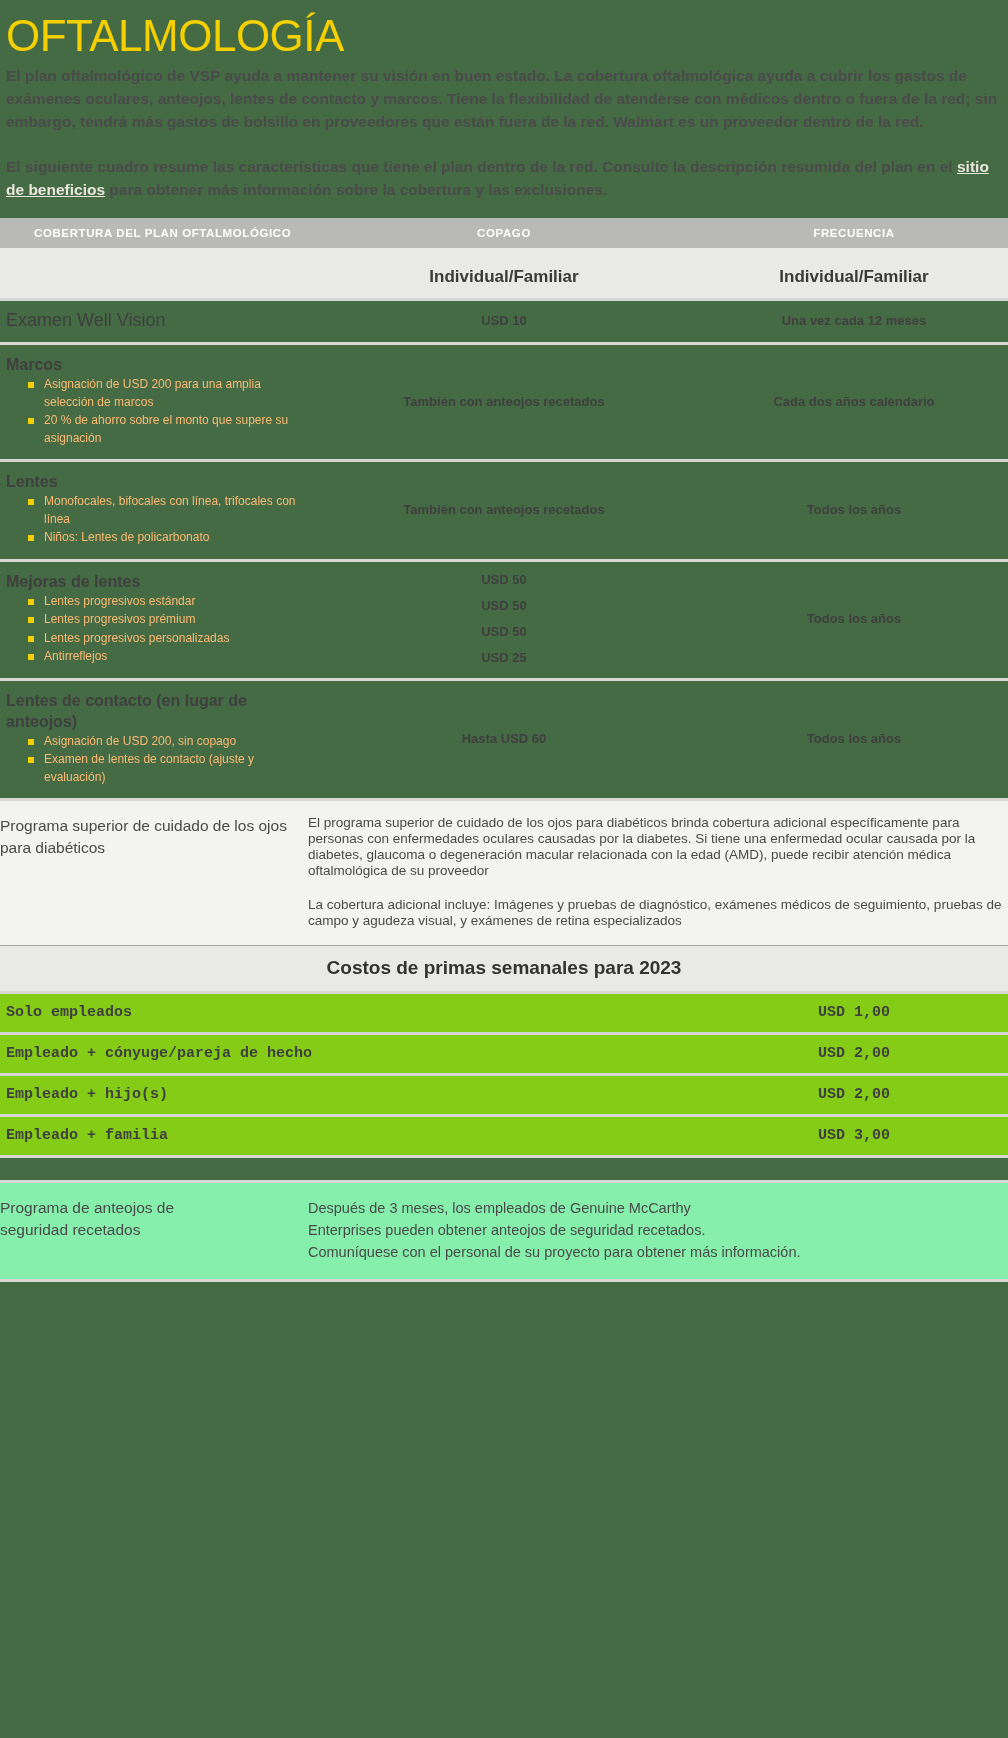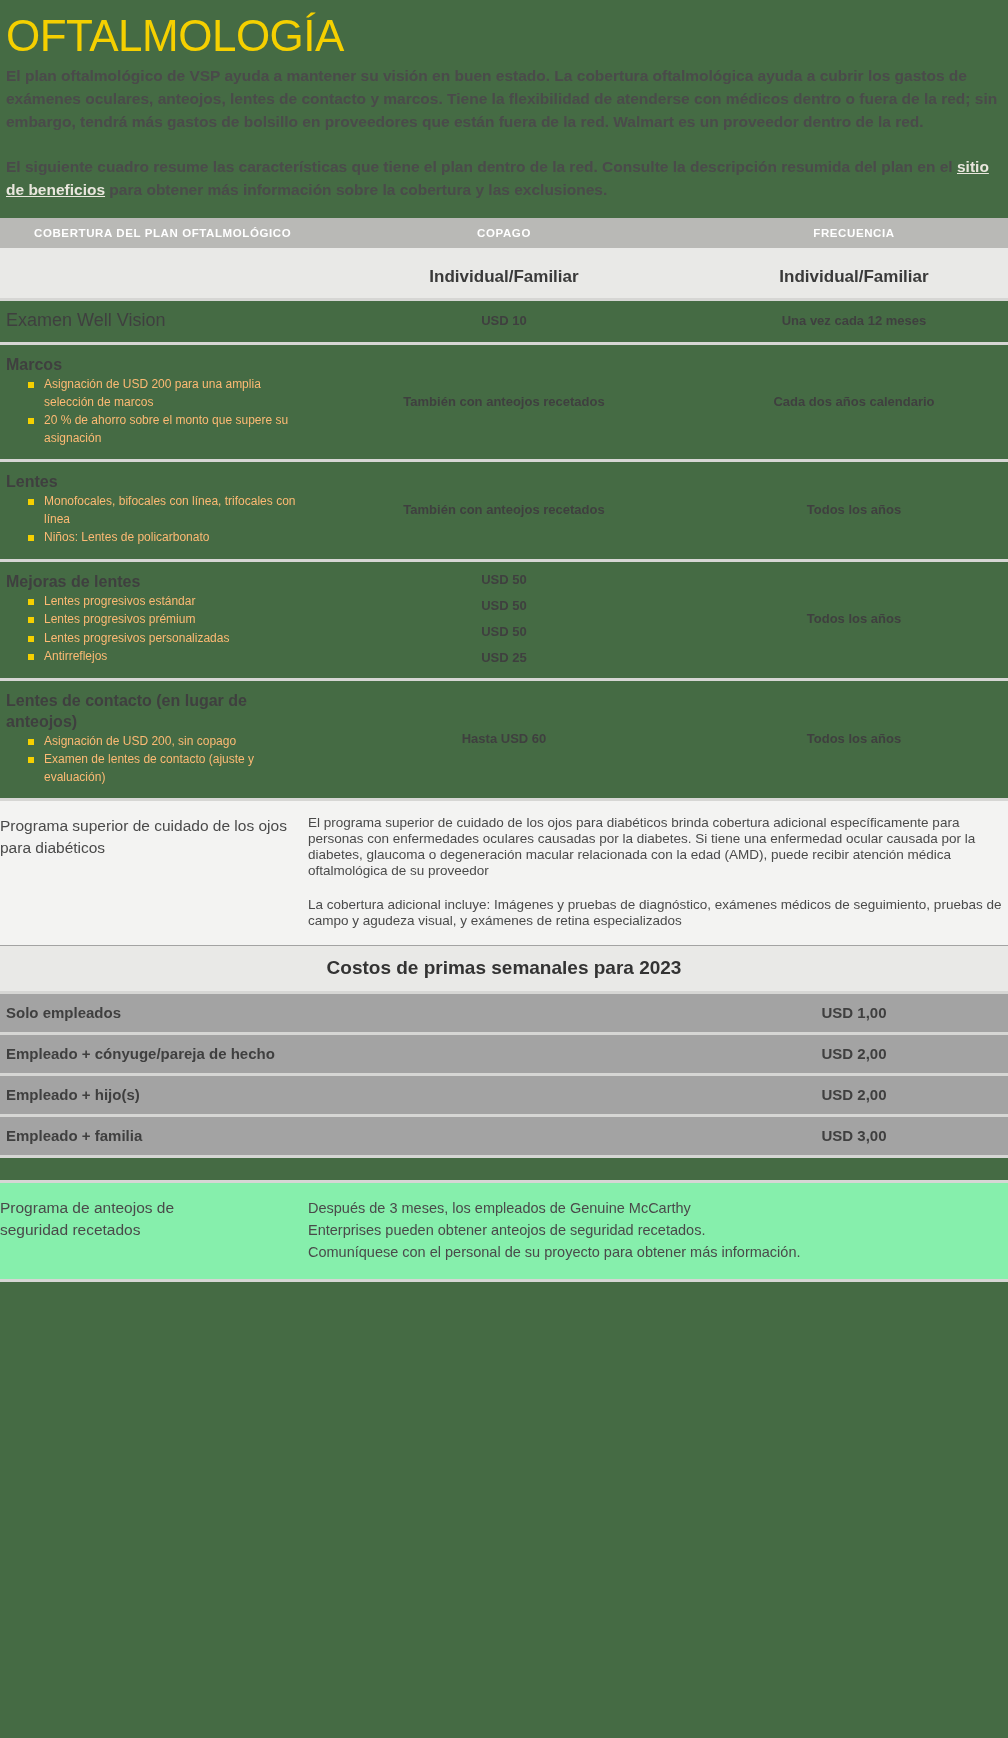--- a/index.html
+++ b/index.html
@@ -173,26 +173,27 @@
     border-bottom: 3px solid #d6d6d4;
     text-align: center;
     font-size: 19px;
     font-weight: bold;
     color: #333333;
     padding: 11px 0 12px 0;
   }
 
   
   tr.prem > td {
-    background: #a3a3a3;
+    background: #84cc16;
     border-top: 3px solid #d6d6d4;
     padding: 10px 0 11px 0;
     font-size: 15px;
     font-weight: bold;
     color: #3f3f3f;
+    font-family: Liberation Mono, monospace;
   }
   tr.prem > td.name { padding-left: 6px; text-align: left; }
   tr.prem > td.amount { text-align: center; }
 
   tr.spacer td {
     background: #456b44;
     border-top: 3px solid #d6d6d4;
     height: 22px;
     padding: 0;
   }

